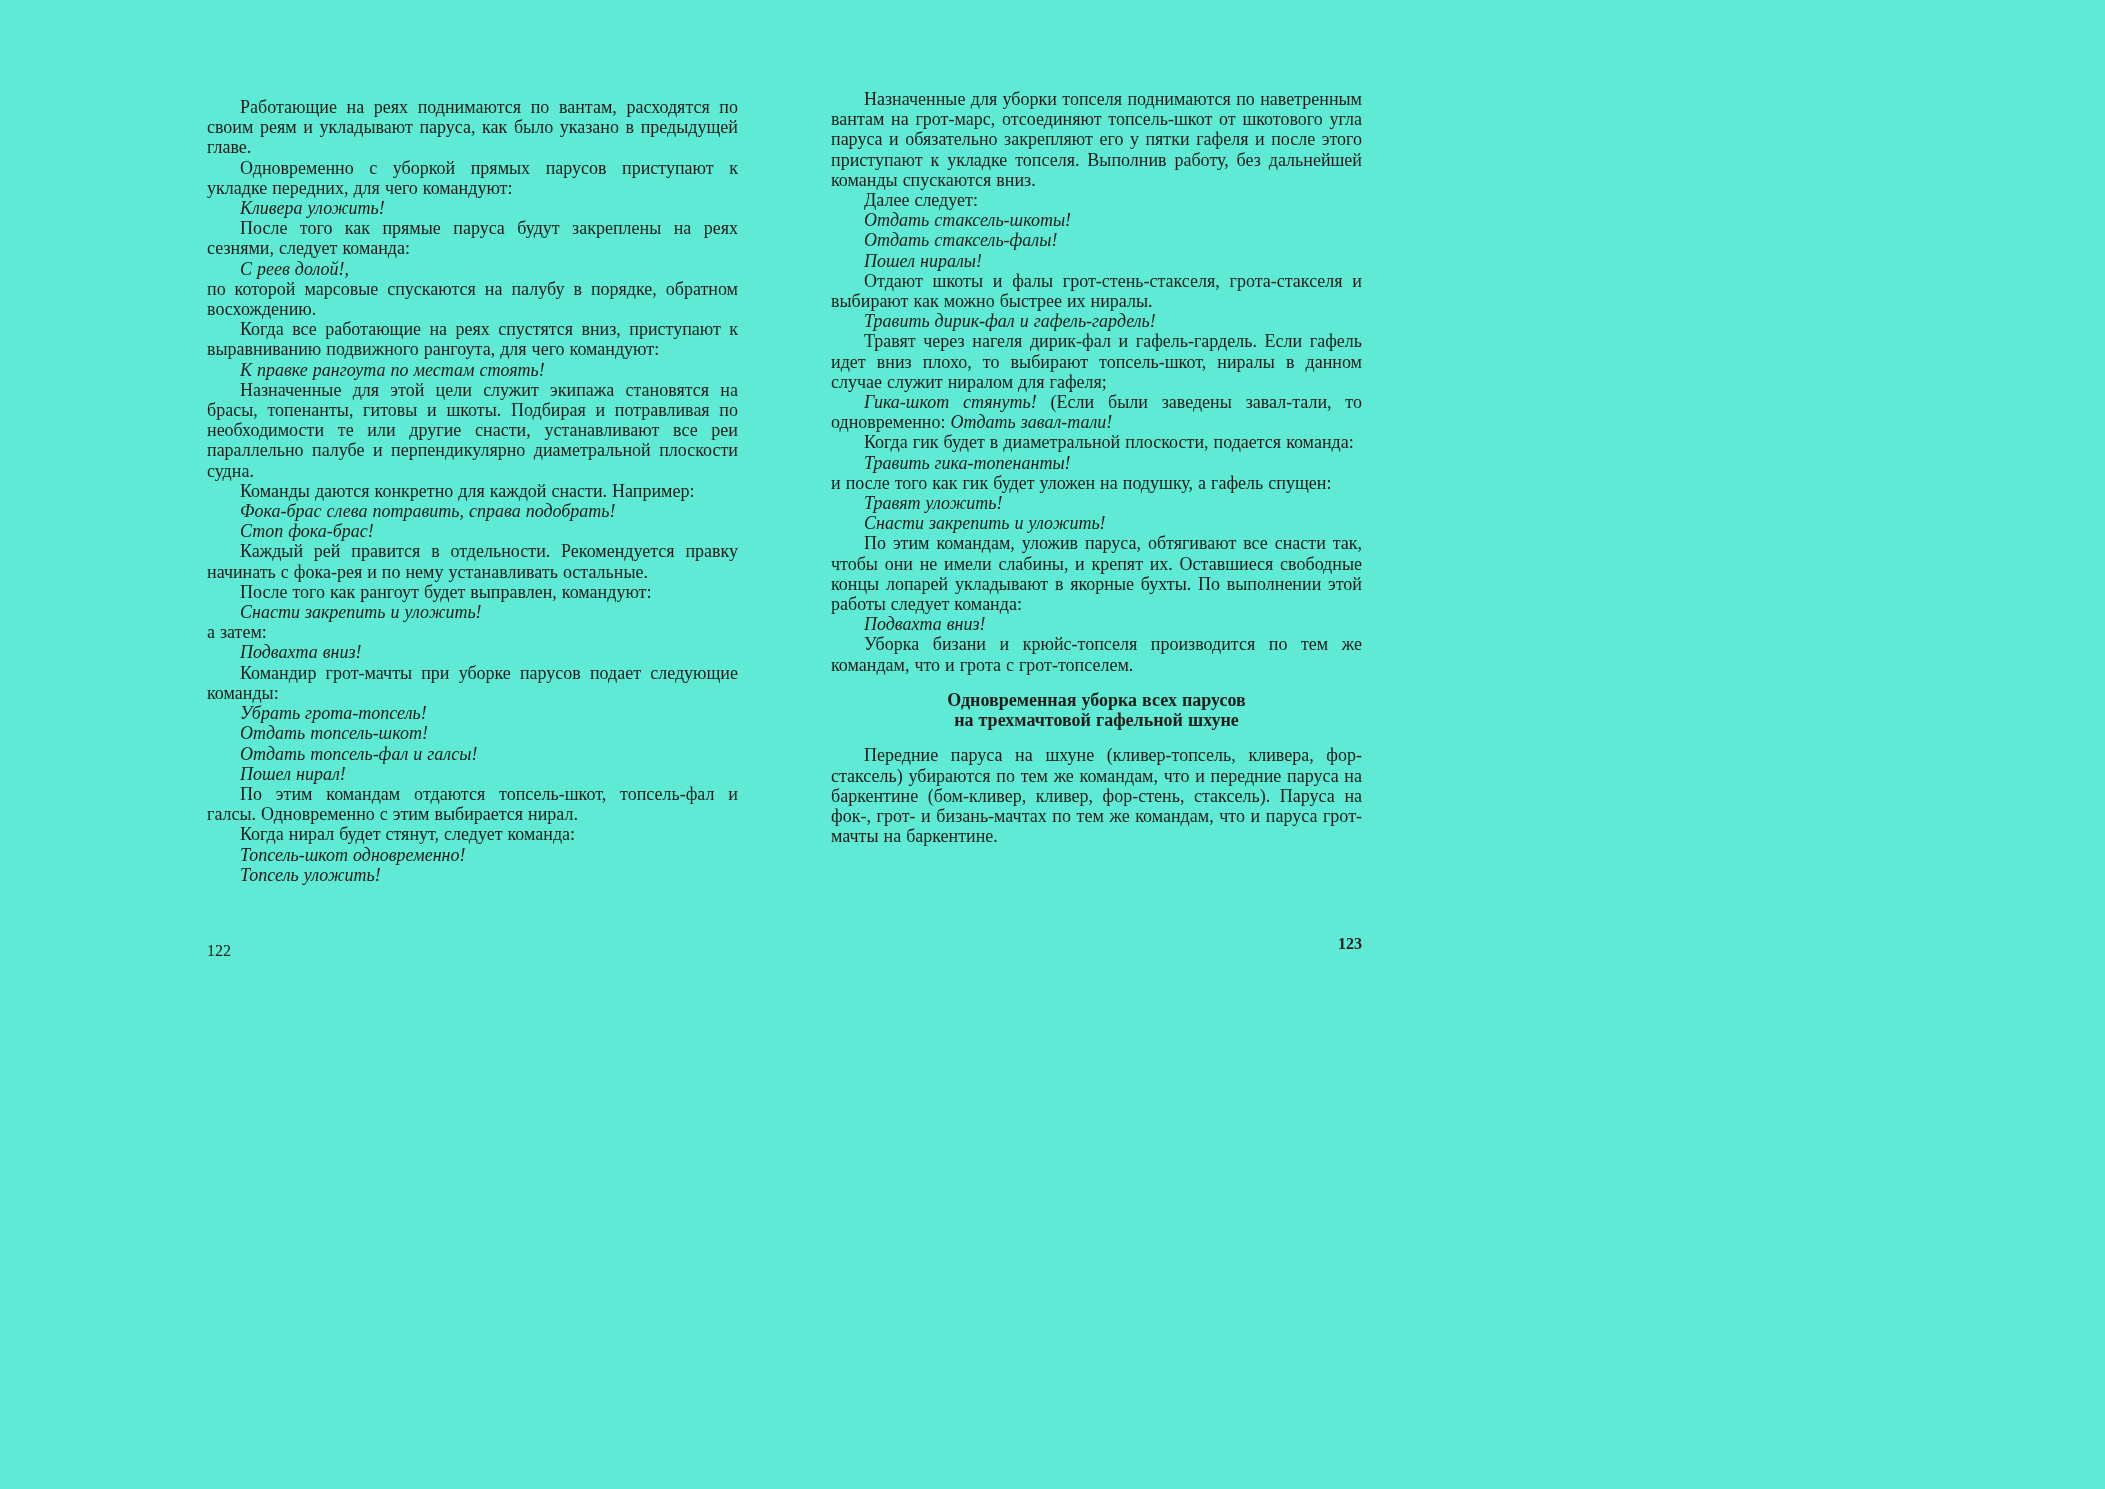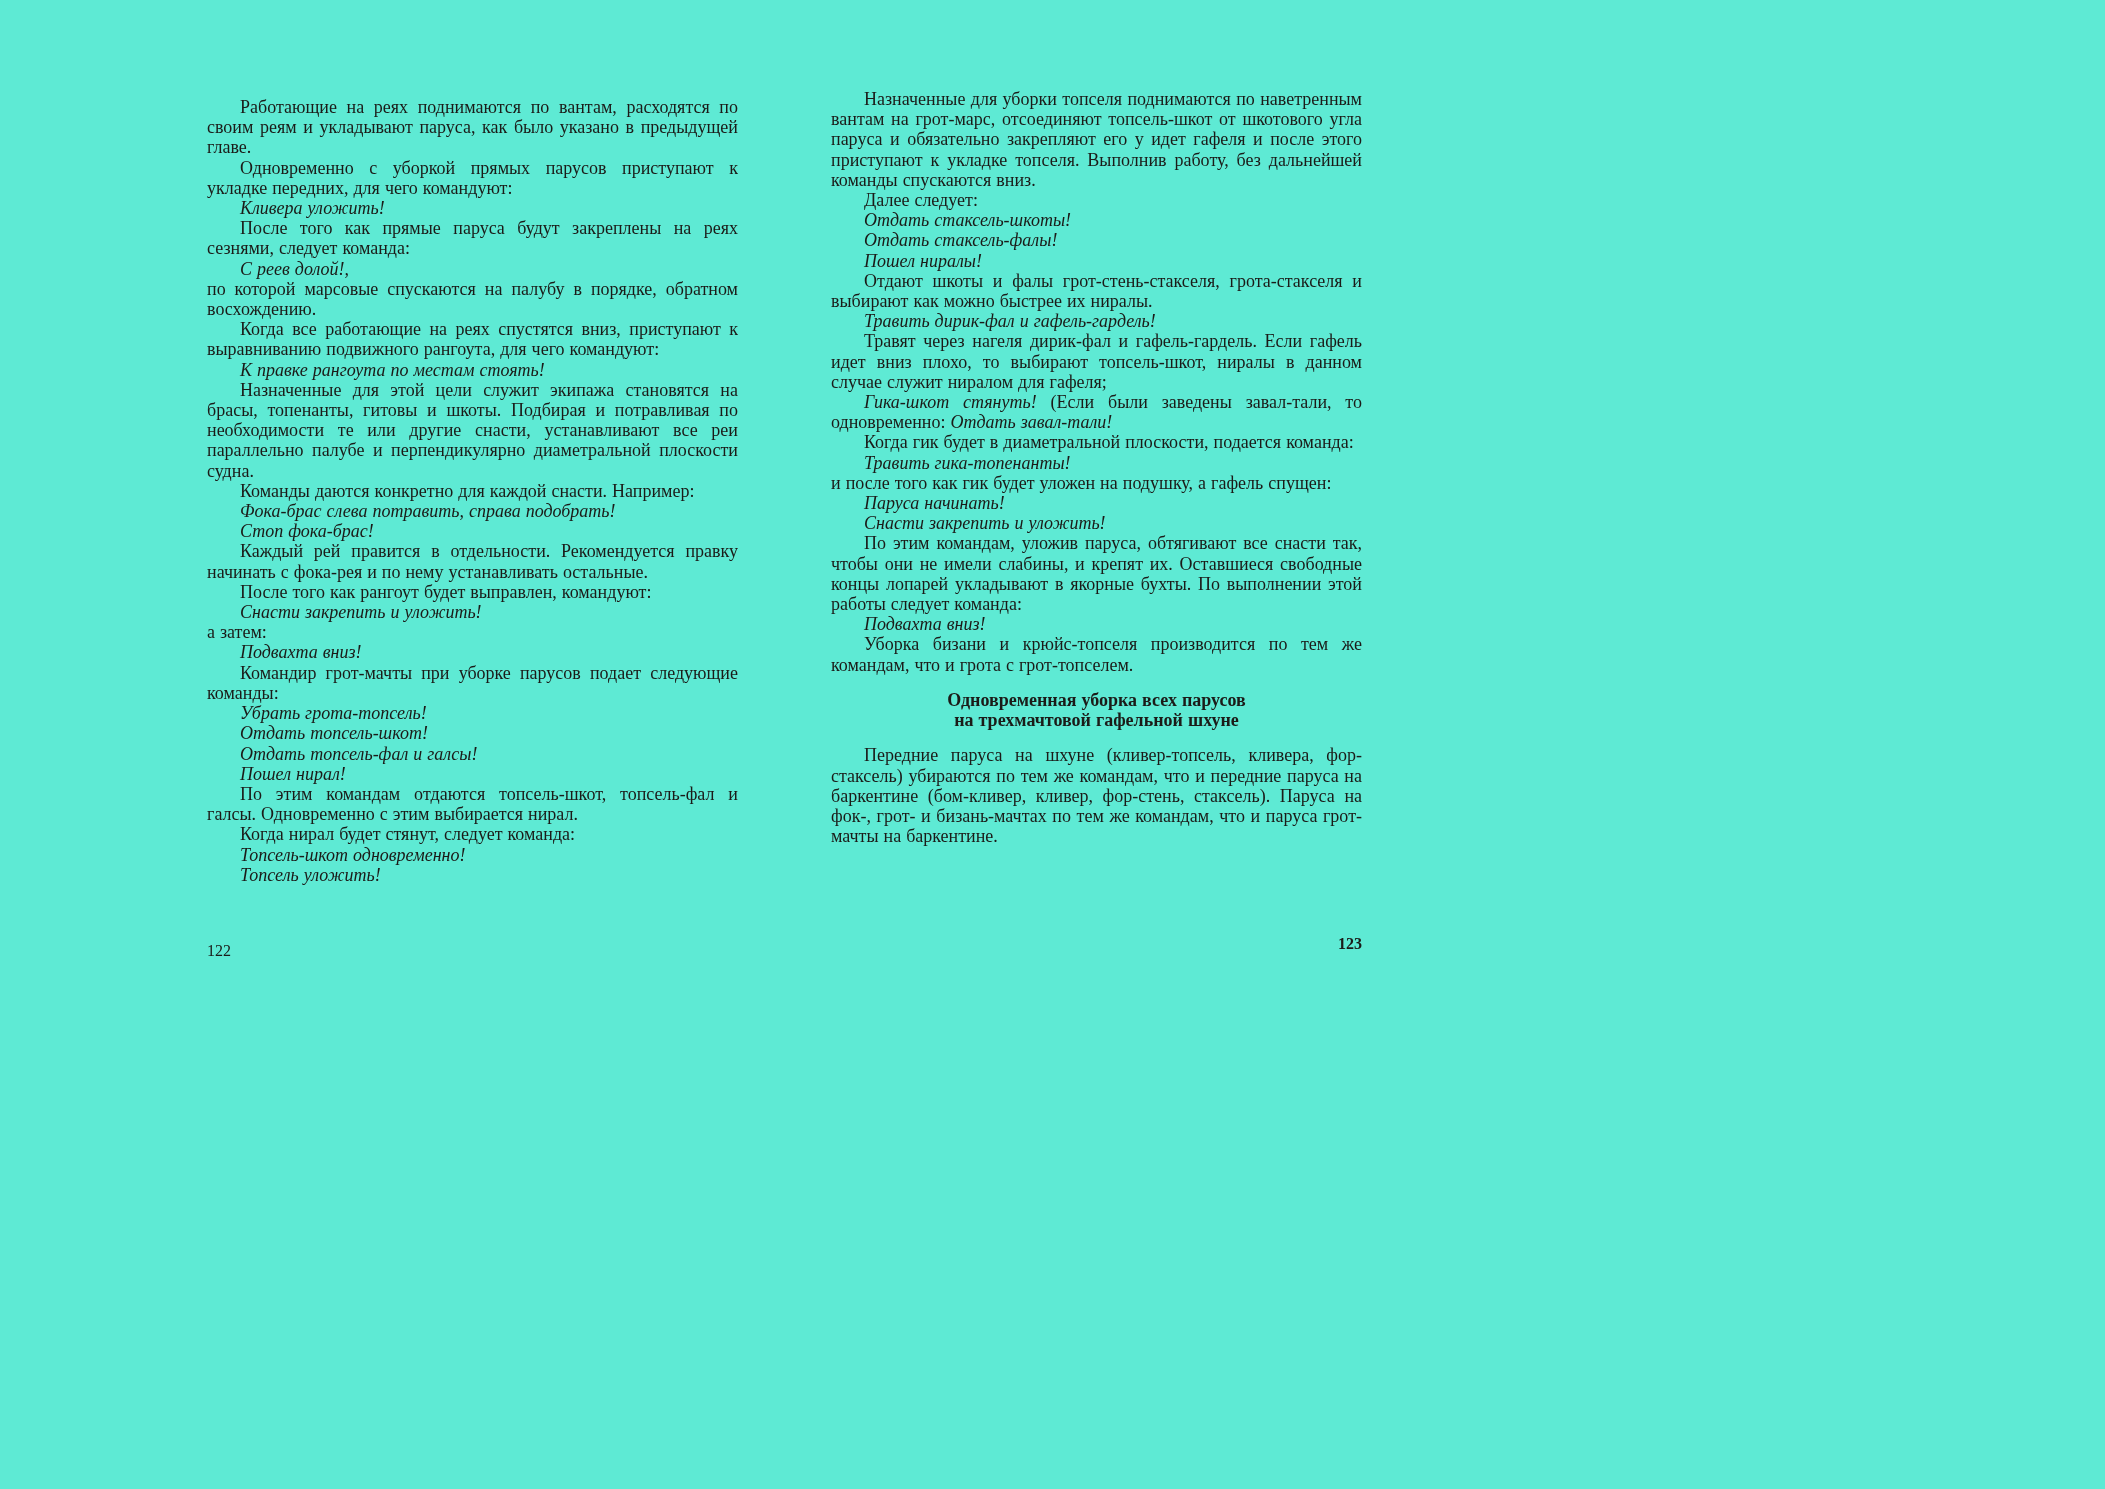--- a/index.html
+++ b/index.html
@@ -91,33 +91,33 @@
         <div class="block command"><span class="run italic">Пошел нирал!</span></div>
         <div class="block paragraph"><span class="run normal">По этим командам отдаются топсель-шкот, топсель-фал и галсы. Одновременно с этим выбирается нирал.</span></div>
         <div class="block paragraph"><span class="run normal">Когда нирал будет стянут, следует команда:</span></div>
         <div class="block command"><span class="run italic">Топсель-шкот одновременно!</span></div>
         <div class="block command"><span class="run italic">Топсель уложить!</span></div>
       </div>
   </div>
 
   <div class="page-col right">
     <div class="blocks">
-        <div class="block paragraph"><span class="run normal">Назначенные для уборки топселя поднимаются по наветренным вантам на грот-марс, отсоединяют топсель-шкот от шкотового угла паруса и обязательно закрепляют его у идет гафеля и после этого приступают к укладке топселя. Выполнив работу, без дальнейшей команды спускаются вниз.</span></div>
+        <div class="block paragraph"><span class="run normal">Назначенные для уборки топселя поднимаются по наветренным вантам на грот-марс, отсоединяют топсель-шкот от шкотового угла паруса и обязательно закрепляют его у пятки гафеля и после этого приступают к укладке топселя. Выполнив работу, без дальнейшей команды спускаются вниз.</span></div>
         <div class="block paragraph"><span class="run normal">Далее следует:</span></div>
         <div class="block command"><span class="run italic">Отдать стаксель-шкоты!</span></div>
         <div class="block command"><span class="run italic">Отдать стаксель-фалы!</span></div>
         <div class="block command"><span class="run italic">Пошел ниралы!</span></div>
         <div class="block paragraph"><span class="run normal">Отдают шкоты и фалы грот-стень-стакселя, грота-стакселя и выбирают как можно быстрее их ниралы.</span></div>
         <div class="block command"><span class="run italic">Травить дирик-фал и гафель-гардель!</span></div>
         <div class="block paragraph"><span class="run normal">Травят через нагеля дирик-фал и гафель-гардель. Если гафель идет вниз плохо, то выбирают топсель-шкот, ниралы в данном случае служит ниралом для гафеля;</span></div>
         <div class="block command"><span class="run italic">Гика-шкот стянуть!</span><span class="run normal"> (Если были заведены завал-тали, то одновременно: </span><span class="run italic">Отдать завал-тали!</span></div>
         <div class="block paragraph"><span class="run normal">Когда гик будет в диаметральной плоскости, подается команда:</span></div>
         <div class="block command"><span class="run italic">Травить гика-топенанты!</span></div>
         <div class="block continuation"><span class="run normal">и после того как гик будет уложен на подушку, а гафель спущен:</span></div>
-        <div class="block command"><span class="run italic">Паруса начинать!</span></div>
+        <div class="block command"><span class="run italic">Травят уложить!</span></div>
         <div class="block command"><span class="run italic">Снасти закрепить и уложить!</span></div>
         <div class="block paragraph"><span class="run normal">По этим командам, уложив паруса, обтягивают все снасти так, чтобы они не имели слабины, и крепят их. Оставшиеся свободные концы лопарей укладывают в якорные бухты. По выполнении этой работы следует команда:</span></div>
         <div class="block command"><span class="run italic">Подвахта вниз!</span></div>
         <div class="block paragraph"><span class="run normal">Уборка бизани и крюйс-топселя производится по тем же командам, что и грота с грот-топселем.</span></div>
         <div class="block heading gap-large"><span class="run bold">Одновременная уборка всех парусов</span></div>
         <div class="block heading"><span class="run bold">на трехмачтовой гафельной шхуне</span></div>
         <div class="block paragraph gap-large"><span class="run normal">Передние паруса на шхуне (кливер-топсель, кливера, фор-стаксель) убираются по тем же командам, что и передние паруса на баркентине (бом-кливер, кливер, фор-стень, стаксель). Паруса на фок-, грот- и бизань-мачтах по тем же командам, что и паруса грот-мачты на баркентине.</span></div>
       </div>
   </div>
 

